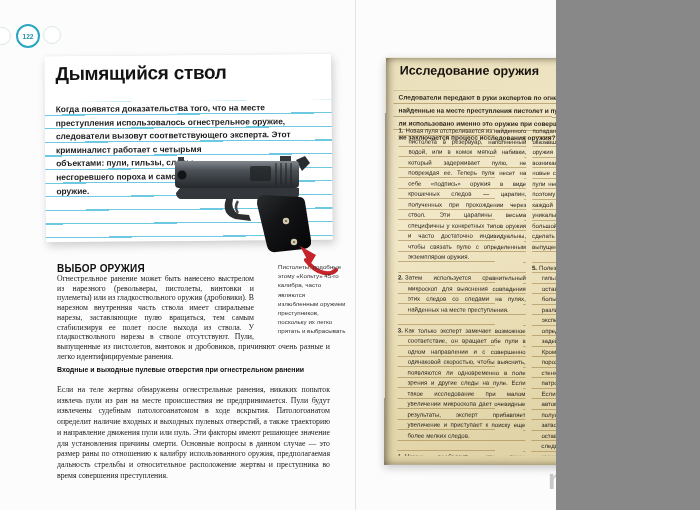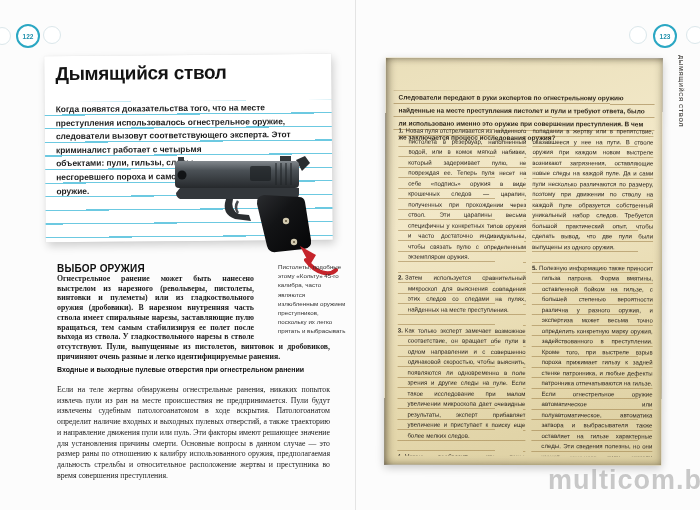--- a/index.html
+++ b/index.html
@@ -1,16 +1,16 @@
 <!DOCTYPE html>
 <html><head>
 <meta charset="utf-8">
 <style>
   html,body{margin:0;padding:0;background:#888;}
-  .stage{position:relative;width:700px;height:510px;background:#fcfcfc;overflow:hidden;
+  .stage{position:relative;width:556px;height:510px;background:#fcfcfc;overflow:hidden;
          font-family:"Liberation Sans",sans-serif;}
   .divider{position:absolute;left:355px;top:0;width:1px;height:510px;background:#e4e4e4;}
 
   
   .c-ol{position:absolute;background:#fff;border:1.5px solid #dbe7eb;border-radius:50%;width:16px;height:16px;}
   .c-teal{position:absolute;background:#fff;border:2.5px solid #2ba7c3;border-radius:50%;
           width:20px;height:20px;display:flex;align-items:center;justify-content:center;
           font-size:6.5px;font-weight:700;color:#2090ac;}
 
   
@@ -25,21 +25,21 @@
   .sp-b{float:right;clear:right;width:118px;height:42px;}
 
   
   .gun{position:absolute;left:172px;top:155px;width:152px;height:100px;}
   .arrow{position:absolute;left:290px;top:238px;width:52px;height:38px;}
   .caption{position:absolute;left:278px;top:262px;width:68px;font-size:6.2px;line-height:9.2px;color:#333;}
 
   
   .h-choice{position:absolute;left:57px;top:263px;font-weight:700;font-size:10px;letter-spacing:.2px;color:#101010;text-align:center;}
   .par1{position:absolute;left:57px;top:274px;width:273px;font-family:"Liberation Serif",serif;
-        font-size:7.8px;line-height:9.7px;text-align:justify;color:#1c1c1c;font-weight:bold;}
+        font-size:7.8px;line-height:9.7px;text-align:justify;color:#1c1c1c;}
   .cap-sp{float:right;width:76px;height:59px;}
   .h-wounds{position:absolute;left:57px;top:366px;font-weight:700;font-size:7px;color:#101010;}
   .par2{position:absolute;left:57px;top:385px;width:273px;font-family:"Liberation Serif",serif;
         font-size:7.8px;line-height:10.7px;text-align:justify;color:#1c1c1c;}
 
   
   .beige{position:absolute;left:385px;top:58px;width:277px;height:407px;transform:rotate(.2deg);
          background:linear-gradient(160deg,#eadfba 0%,#f2e8c8 35%,#e6d9ae 70%,#dbcea1 100%);
          box-shadow:inset 6px 0 8px -4px rgba(35,25,12,.55),inset 0 5px 7px -4px rgba(35,25,12,.4),
                     inset -4px -4px 8px -4px rgba(35,25,12,.35),0 3px 8px rgba(0,0,0,.22);}
@@ -120,20 +120,21 @@
   <div class="caption">Пистолеты, подобные этому «Кольту» 45-го калибра, часто являются излюбленным оружием преступников, поскольку их легко прятать и выбрасывать</div>
 
   <div class="h-choice">ВЫБОР ОРУЖИЯ</div>
   <div class="par1">
     <span class="cap-sp"></span><span>Огнестрельное ранение может быть нанесено выстрелом из нарезного (револьверы, пистолеты, винтовки и пулеметы) или из гладкоствольного оружия (дробовики). В нарезном внутренняя часть ствола имеет спиральные нарезы, заставляющие пулю вращаться, тем самым стабилизируя ее полет после выхода из ствола. У гладкоствольного нарезы в стволе отсутствуют. Пули, выпущенные из пистолетов, винтовок и дробовиков, причиняют очень разные и легко идентифицируемые ранения.</span>
   </div>
   <div class="h-wounds">Входные и выходные пулевые отверстия при огнестрельном ранении</div>
   <div class="par2">Если на теле жертвы обнаружены огнестрельные ранения, никаких попыток извлечь пули из ран на месте происшествия не предпринимается. Пули будут извлечены судебным патологоанатомом в ходе вскрытия. Патологоанатом определит наличие входных и выходных пулевых отверстий, а также траекторию и направление движения пули или пуль. Эти факторы имеют решающее значение для установления причины смерти. Основные вопросы в данном случае — это размер раны по отношению к калибру использованного оружия, предполагаемая дальность стрельбы и относительное расположение жертвы и преступника во время совершения преступления.</div>
 
   <div class="beige">
+    <div class="rt-title">Исследование оружия</div>
     <div class="rt-intro-rules"></div>
     <div class="rt-intro">Следователи передают в руки экспертов по огнестрельному оружию найденные на месте преступления пистолет и пули и требуют ответа, было ли использовано именно это оружие при совершении преступления. В чем же заключается процесс исследования оружия?</div>
 
     <div class="col col1">
       <div class="item">
         <b>1.</b><span>Новая пуля отстреливается из найденного пистолета в резервуар, наполненный водой, или в комок мягкой набивки, который задерживает пулю, не повреждая ее. Теперь пуля несет на себе «подпись» оружия в виде крошечных следов — царапин, полученных при прохождении через ствол. Эти царапины весьма специфичны у конкретных типов оружия и часто достаточно индивидуальны, чтобы связать пулю с определенным экземпляром оружия.</span>
       </div>
       <div class="item">
         <b>2.</b><span>Затем используется сравнительный микроскоп для выяснения совпадения этих следов со следами на пулях, найденных на месте преступления.</span>
       </div>

